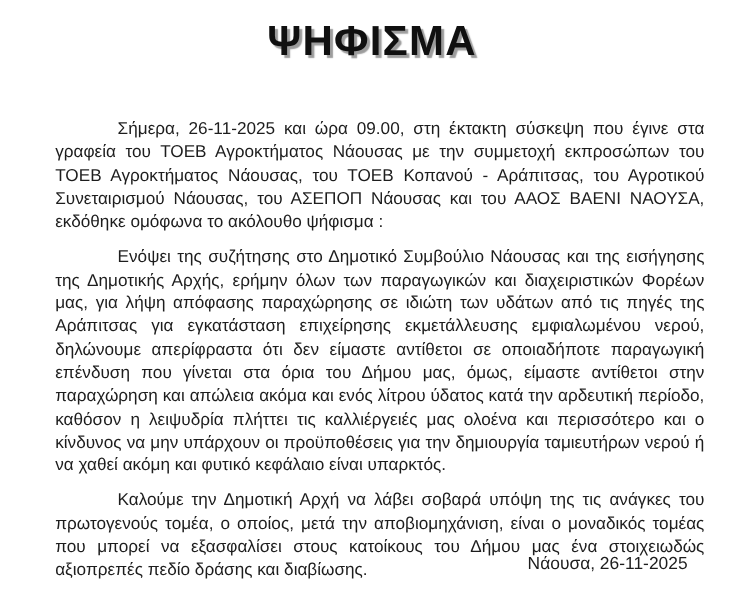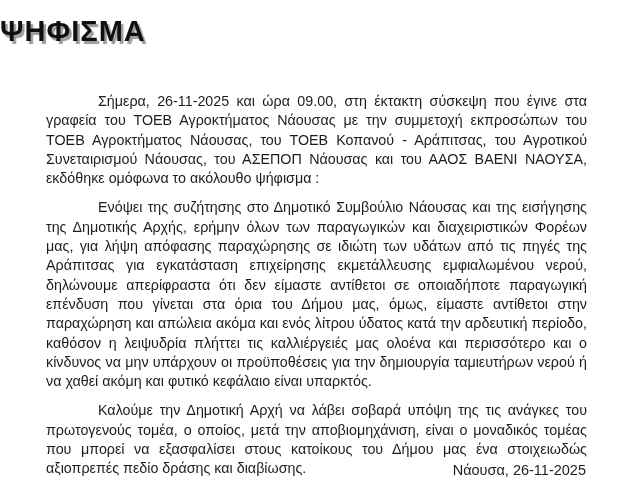--- a/index.html
+++ b/index.html
@@ -12,42 +12,42 @@
     width: 620px;
     height: 492px;
     background: #ffffff;
     overflow: hidden;
     font-family: "Liberation Sans", sans-serif;
     color: #1d1d1d;
   }
   .doc-title {
     margin: 0;
     padding-top: 15px;
-    text-align: left;
-    font-size: 29px;
+    text-align: center;
+    font-size: 35px;
     font-weight: 700;
     letter-spacing: 1px;
     color: #101010;
     text-shadow: 2.5px 2.5px 1px #9c9c9c;
   }
   .doc-body {
     margin: 44px 33px 0 46px;
   }
   .para {
     margin: 0 0 10px 0;
     font-size: 14.3px;
     line-height: 19.3px;
     text-align: justify;
     text-indent: 52px;
     color: #1d1d1d;
   }
   .closing {
     position: absolute;
     top: 461px;
-    right: 34px;
+    right: 47px;
     font-size: 14.5px;
     line-height: 19px;
     color: #1d1d1d;
     text-align: right;
   }
 </style>
 </head>
 <body>
 
 <div class="page">

